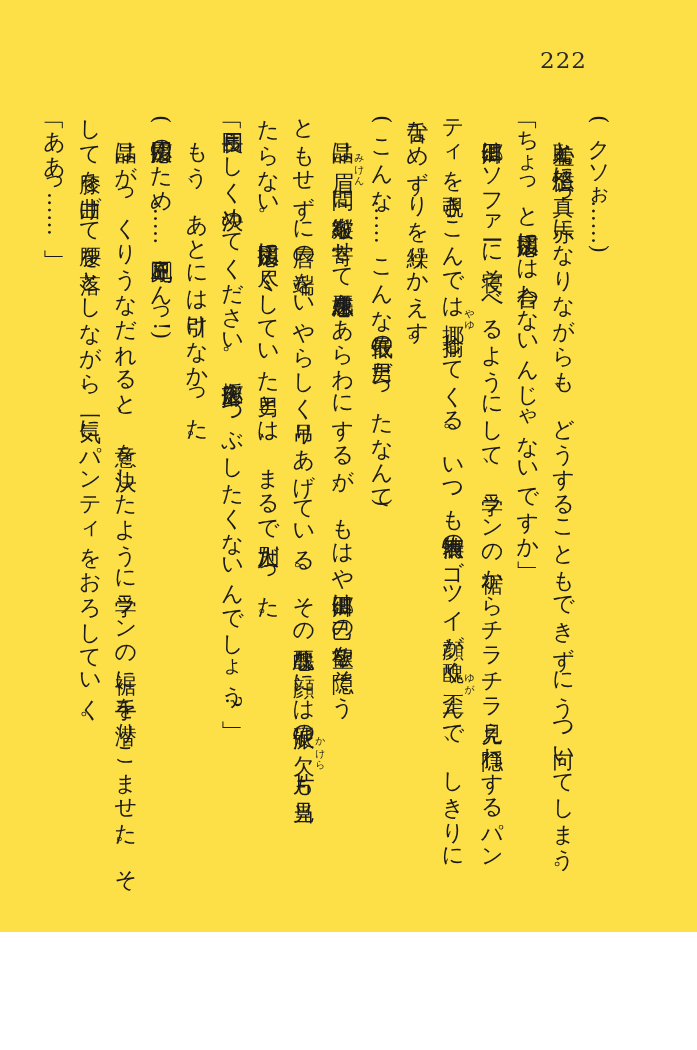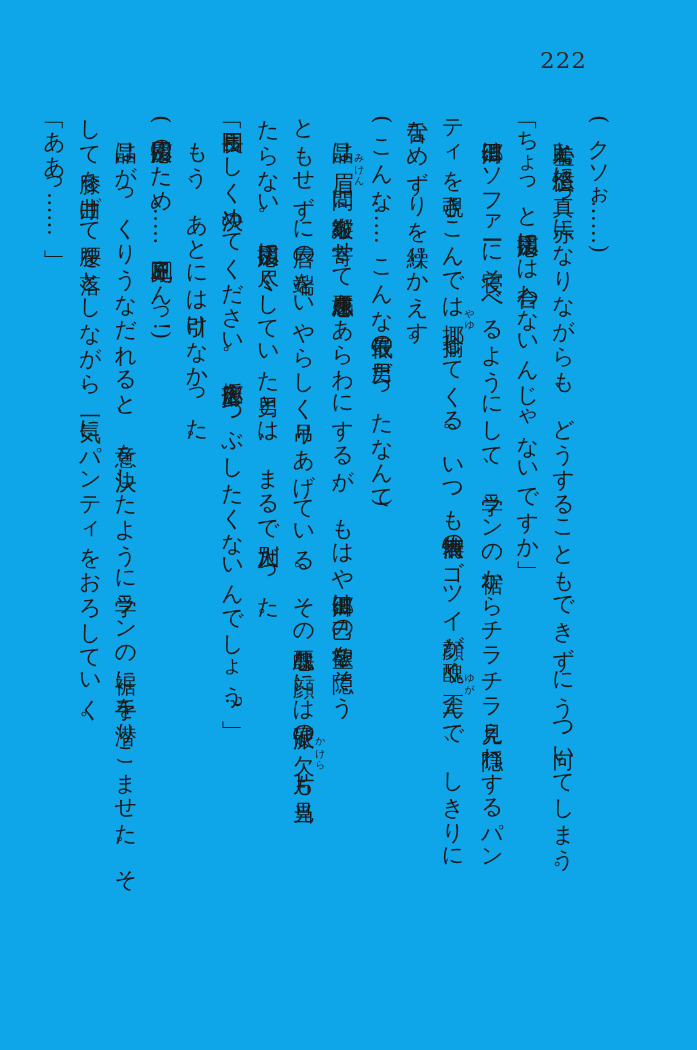--- a/index.html
+++ b/index.html
@@ -9,22 +9,22 @@
   body {
     width: 697px;
     height: 1050px;
     overflow: hidden;
     background: #ffffff;
     font-family: "DejaVu Serif", "Liberation Serif", serif;
   }
   .page {
     position: relative;
     width: 697px;
-    height: 1050px;
-    background: #0ea5e9;
+    height: 932px;
+    background: #fde047;
   }
   .page-number {
     position: absolute;
     top: 47px;
     right: 110px;
     font-size: 23px;
     letter-spacing: 1px;
     color: #2a2a2a;
   }
   .text-block {

